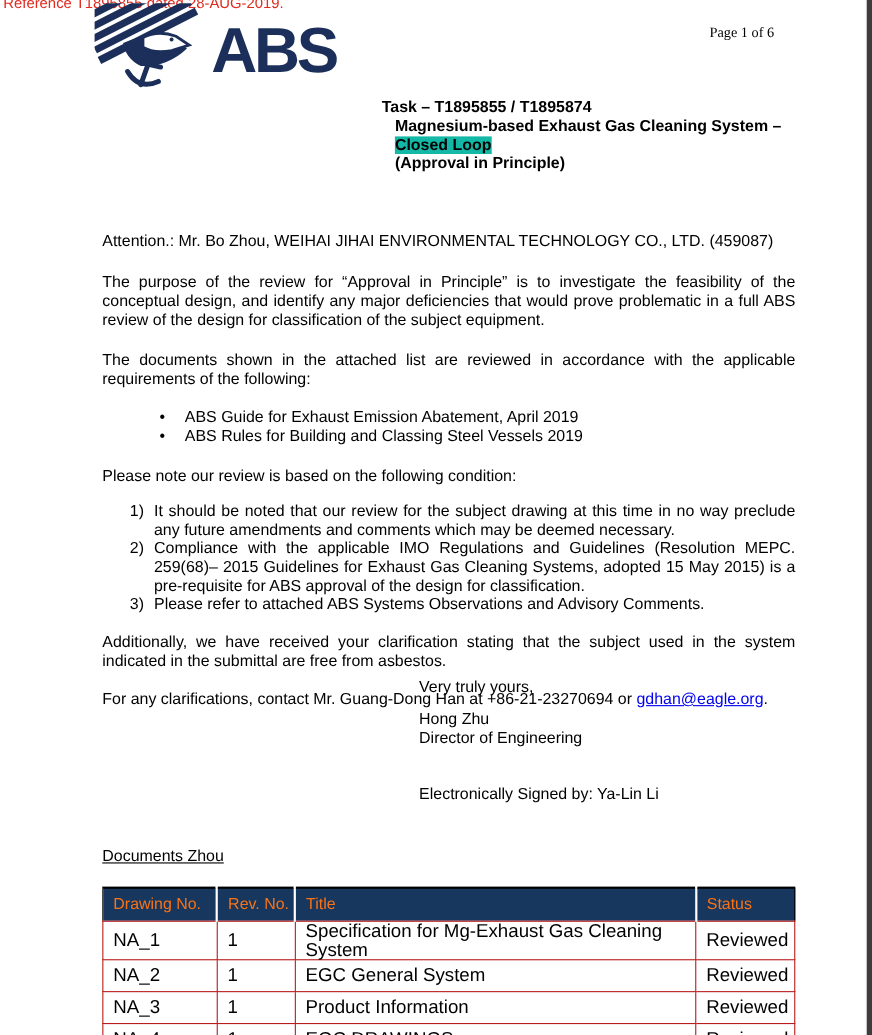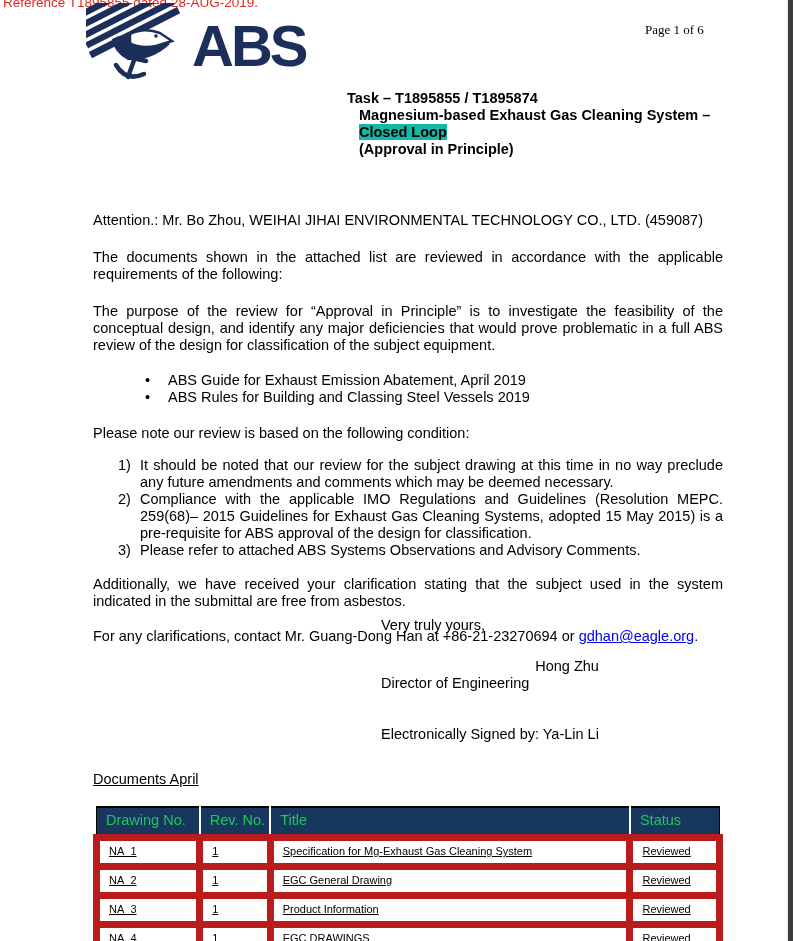--- a/index.html
+++ b/index.html
@@ -32,32 +32,32 @@
   ul.bullets li { position:relative; }
   ul.bullets li::before { content:"\2022"; position:absolute; left:-23px; }
 
   ol.numbered { list-style:none; counter-reset:n; padding-left:47px; }
   ol.numbered li { counter-increment:n; position:relative; text-align:justify; }
   ol.numbered li::before { content:counter(n) ")"; position:absolute; left:-22px; }
 
   a.email-link { color:#0000ee; text-decoration:underline; }
 
   .signature { position:absolute; left:381px; top:617px; line-height:17px; }
-  .sig-name { margin-top:24px;text-align:right; }
+  .sig-name { margin-top:12px; }
   .sig-esign { margin-top:34px; }
 
   .doclist-title { position:absolute; left:93px; top:771px; text-decoration:underline; }
 
   table.docs { position:absolute; left:93px; top:806px; width:630px; border-collapse:collapse; border:1.5px solid #000; border-top:2px solid #000; }
   table.docs th {
-    background:#17375e; color:#22c55e; font-weight:normal; text-align:left;
+    background:#17375e; color:#f97316; font-weight:normal; text-align:left;
     height:30px; padding:0 0 0 9px; border-right:2px solid #fff; font-size:14.5px;
   }
   table.docs th:last-child { border-right:none; }
-  table.docs td { border:7px solid #b91c1c; height:29px; padding:0 0 0 9px; font-size:11px;text-decoration:underline; }
+  table.docs td { border:1px solid #b91c1c; height:29px; padding:0 0 0 9px; font-size:17px; }
 </style>
 </head>
 <body>
 
 <div class="page">
 
   <div class="reference-line">Reference T1895855 dated 28-AUG-2019.</div>
 
   <div class="logo">
     <span>
@@ -89,23 +89,23 @@
   <div class="heading">
     <div>Task – T1895855 / T1895874</div>
     <div class="indent">Magnesium-based Exhaust Gas Cleaning System –</div>
     <div class="indent"><span class="hl">Closed Loop</span></div>
     <div class="indent">(Approval in Principle)</div>
   </div>
 
   <div class="content">
     <div>Attention.: Mr. Bo Zhou, WEIHAI JIHAI ENVIRONMENTAL TECHNOLOGY CO., LTD. (459087)</div>
 
+    <div class="para mt20">The purpose of the review for “Approval in Principle” is to investigate the feasibility of the conceptual design, and identify any major deficiencies that would prove problematic in a full ABS review of the design for classification of the subject equipment.</div>
+
     <div class="para mt20">The documents shown in the attached list are reviewed in accordance with the applicable requirements of the following:</div>
-
-    <div class="para mt20">The purpose of the review for “Approval in Principle” is to investigate the feasibility of the conceptual design, and identify any major deficiencies that would prove problematic in a full ABS review of the design for classification of the subject equipment.</div>
 
     <ul class="bullets mt18">
       <li>ABS Guide for Exhaust Emission Abatement, April 2019</li>
       <li>ABS Rules for Building and Classing Steel Vessels 2019</li>
     </ul>
 
     <div class="mt19">Please note our review is based on the following condition:</div>
 
     <ol class="numbered mt15">
       <li>It should be noted that our review for the subject drawing at this time in no way preclude any future amendments and comments which may be deemed necessary.</li>
@@ -118,21 +118,21 @@
     <div class="mt18"><span>For any clarifications, contact Mr. Guang-Dong Han at +86-21-23270694 or </span><a href="#" class="email-link">gdhan@eagle.org</a><span>.</span></div>
   </div>
 
   <div class="signature">
     <div>Very truly yours,</div>
     <div class="sig-name">Hong Zhu</div>
     <div>Director of Engineering</div>
     <div class="sig-esign">Electronically Signed by: Ya-Lin Li</div>
   </div>
 
-  <div class="doclist-title">Documents April</div>
+  <div class="doclist-title">Documents Zhou</div>
 
   <table class="docs">
     <colgroup>
         <col style="width:104px">
         <col style="width:71px">
         <col style="width:365px">
         <col style="width:90px">
       </colgroup>
     <thead>
       <tr>
@@ -145,21 +145,21 @@
     <tbody>
       <tr>
         <td>NA_1</td>
         <td>1</td>
         <td>Specification for Mg-Exhaust Gas Cleaning System</td>
         <td>Reviewed</td>
       </tr>
       <tr>
         <td>NA_2</td>
         <td>1</td>
-        <td>EGC General Drawing</td>
+        <td>EGC General System</td>
         <td>Reviewed</td>
       </tr>
       <tr>
         <td>NA_3</td>
         <td>1</td>
         <td>Product Information</td>
         <td>Reviewed</td>
       </tr>
       <tr>
         <td>NA_4</td>

